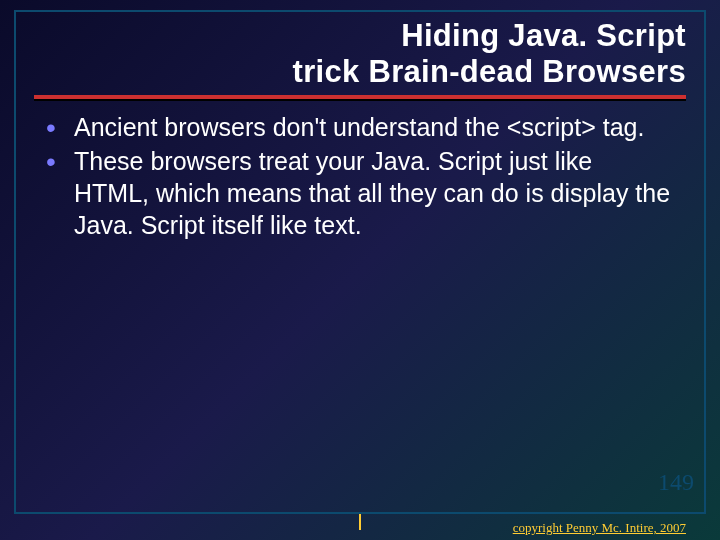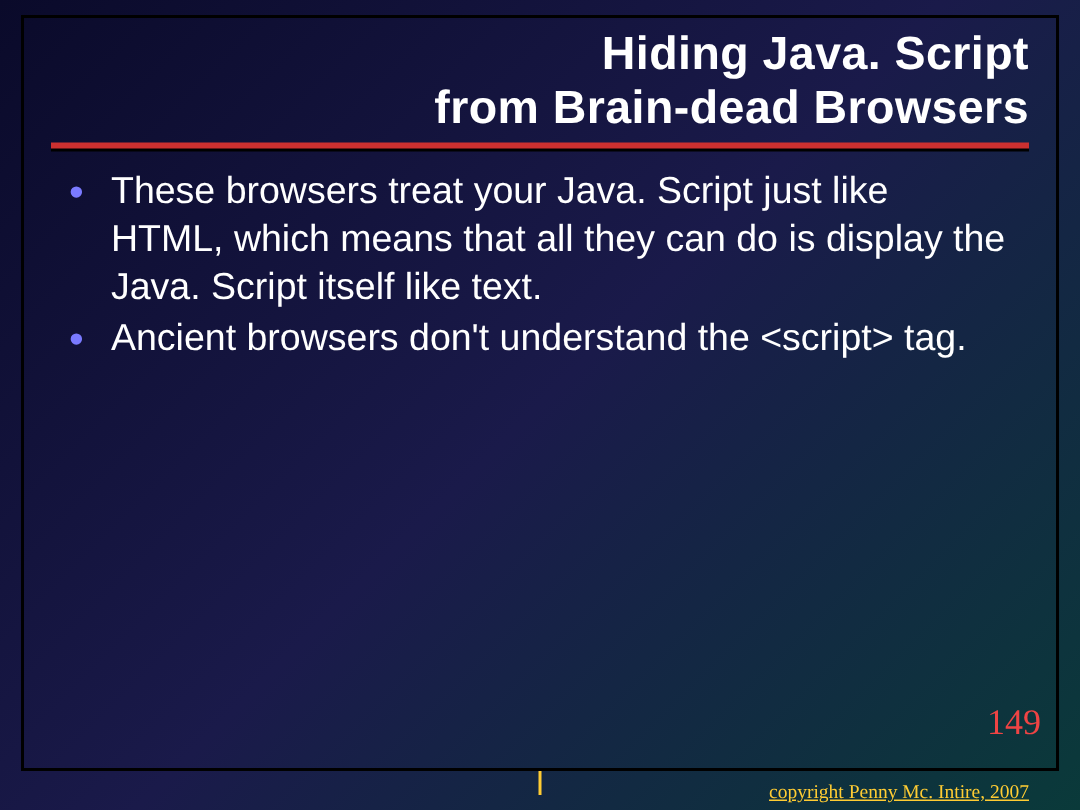--- a/index.html
+++ b/index.html
@@ -5,21 +5,21 @@
   * { margin: 0; padding: 0; box-sizing: border-box; }
   html, body { width: 720px; height: 540px; overflow: hidden; }
   body {
     background: linear-gradient(135deg, #0a0a2a 0%, #1a1a4a 50%, #0a3a3a 100%);
     font-family: Verdana, Geneva, sans-serif;
     position: relative;
   }
   .frame {
     position: absolute;
     top: 10px; left: 14px; right: 14px; bottom: 26px;
-    border: 2px solid #000000;
+    border: 2px solid #0c4a6e;
     padding: 0;
   }
   .header {
     text-align: right;
     padding: 6px 18px 4px 18px;
   }
   .title {
     color: #fff;
     font-weight: bold;
     font-size: 31px;
@@ -55,21 +55,21 @@
     top: 0;
     color: #7a7aff;
     font-size: 28px;
     line-height: 1.2;
   }
   .tag-text { color: #fff; }
   .slidenum {
     position: absolute;
     right: 26px;
     bottom: 44px;
-    color: #ef4444;
+    color: #0c4a6e;
     font-size: 24px;
     font-family: "Times New Roman", serif;
   }
   .divider {
     position: absolute;
     left: 50%;
     bottom: 10px;
     width: 2px;
     height: 16px;
     background: #ffcc33;
@@ -85,33 +85,33 @@
     text-decoration: underline;
   }
 </style>
 </head>
 <body>
 
 <div class="frame">
   <div class="header">
     <div class="title">
       <span>Hiding Java. Script</span><br>
-      <span>from Brain-dead Browsers</span>
+      <span>trick Brain-dead Browsers</span>
     </div>
   </div>
   <div class="rule-wrap">
     <div class="rule"></div>
   </div>
   <div class="content">
     <ul>
       <li>
-        <span>These browsers treat your Java. Script just like HTML, which means that all they can do is display the Java. Script itself like text.</span>
+        <span>Ancient browsers don't understand the </span><span class="tag-text">&lt;script&gt;</span><span> tag.</span>
       </li>
       <li>
-        <span>Ancient browsers don't understand the </span><span class="tag-text">&lt;script&gt;</span><span> tag.</span>
+        <span>These browsers treat your Java. Script just like HTML, which means that all they can do is display the Java. Script itself like text.</span>
       </li>
     </ul>
   </div>
 </div>
 
 <div class="slidenum">149</div>
 <div class="divider"></div>
 <div class="copyright">copyright Penny Mc. Intire, 2007</div>
 
 </body></html>

